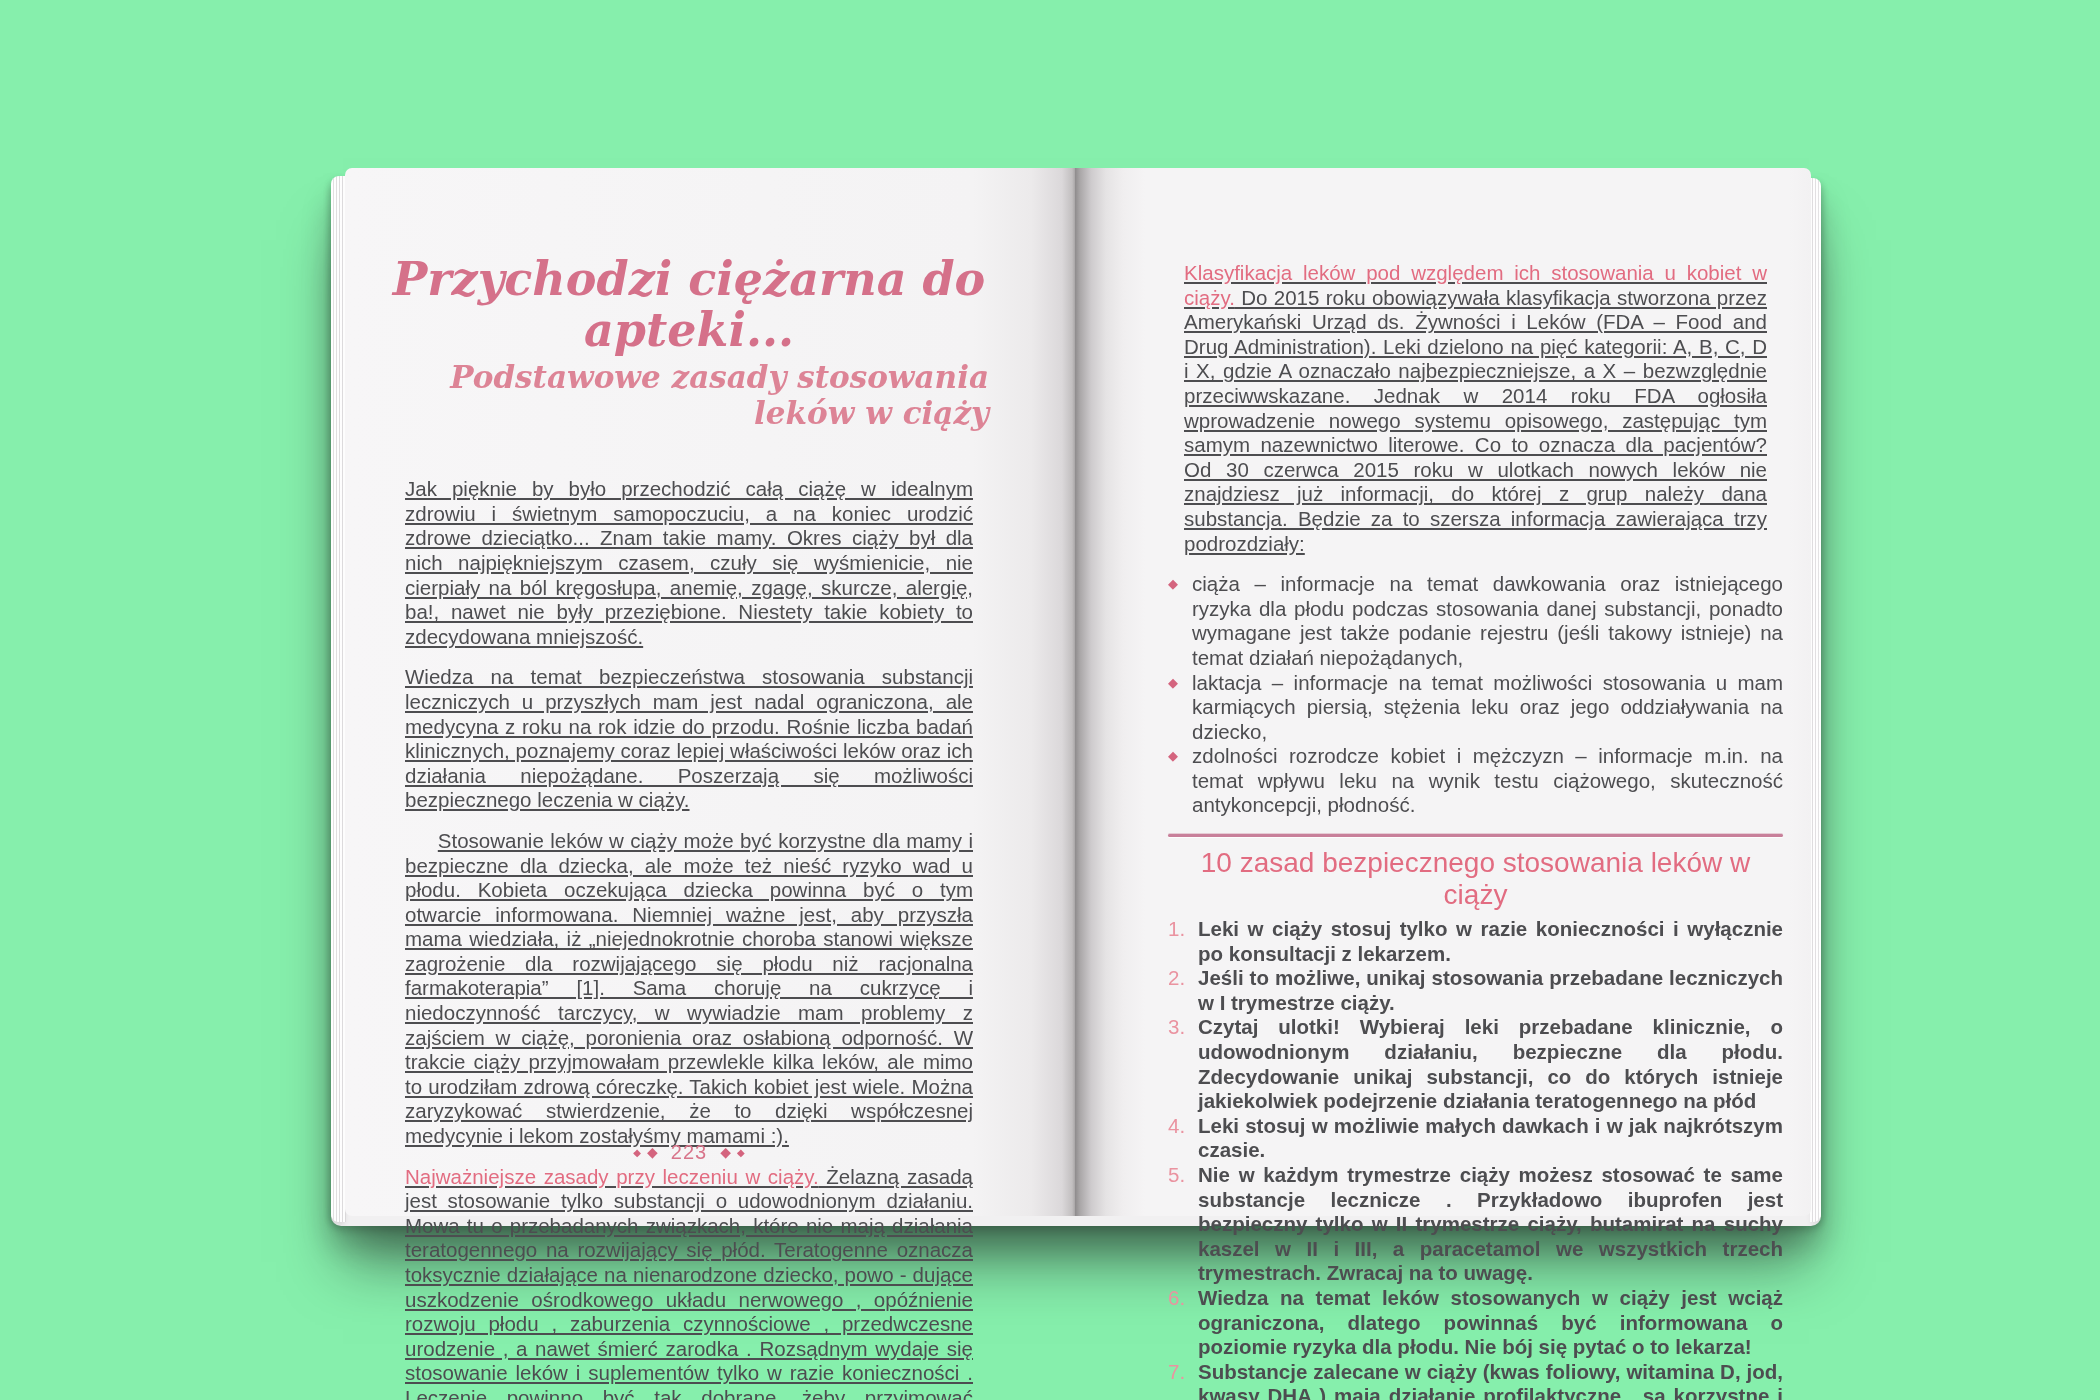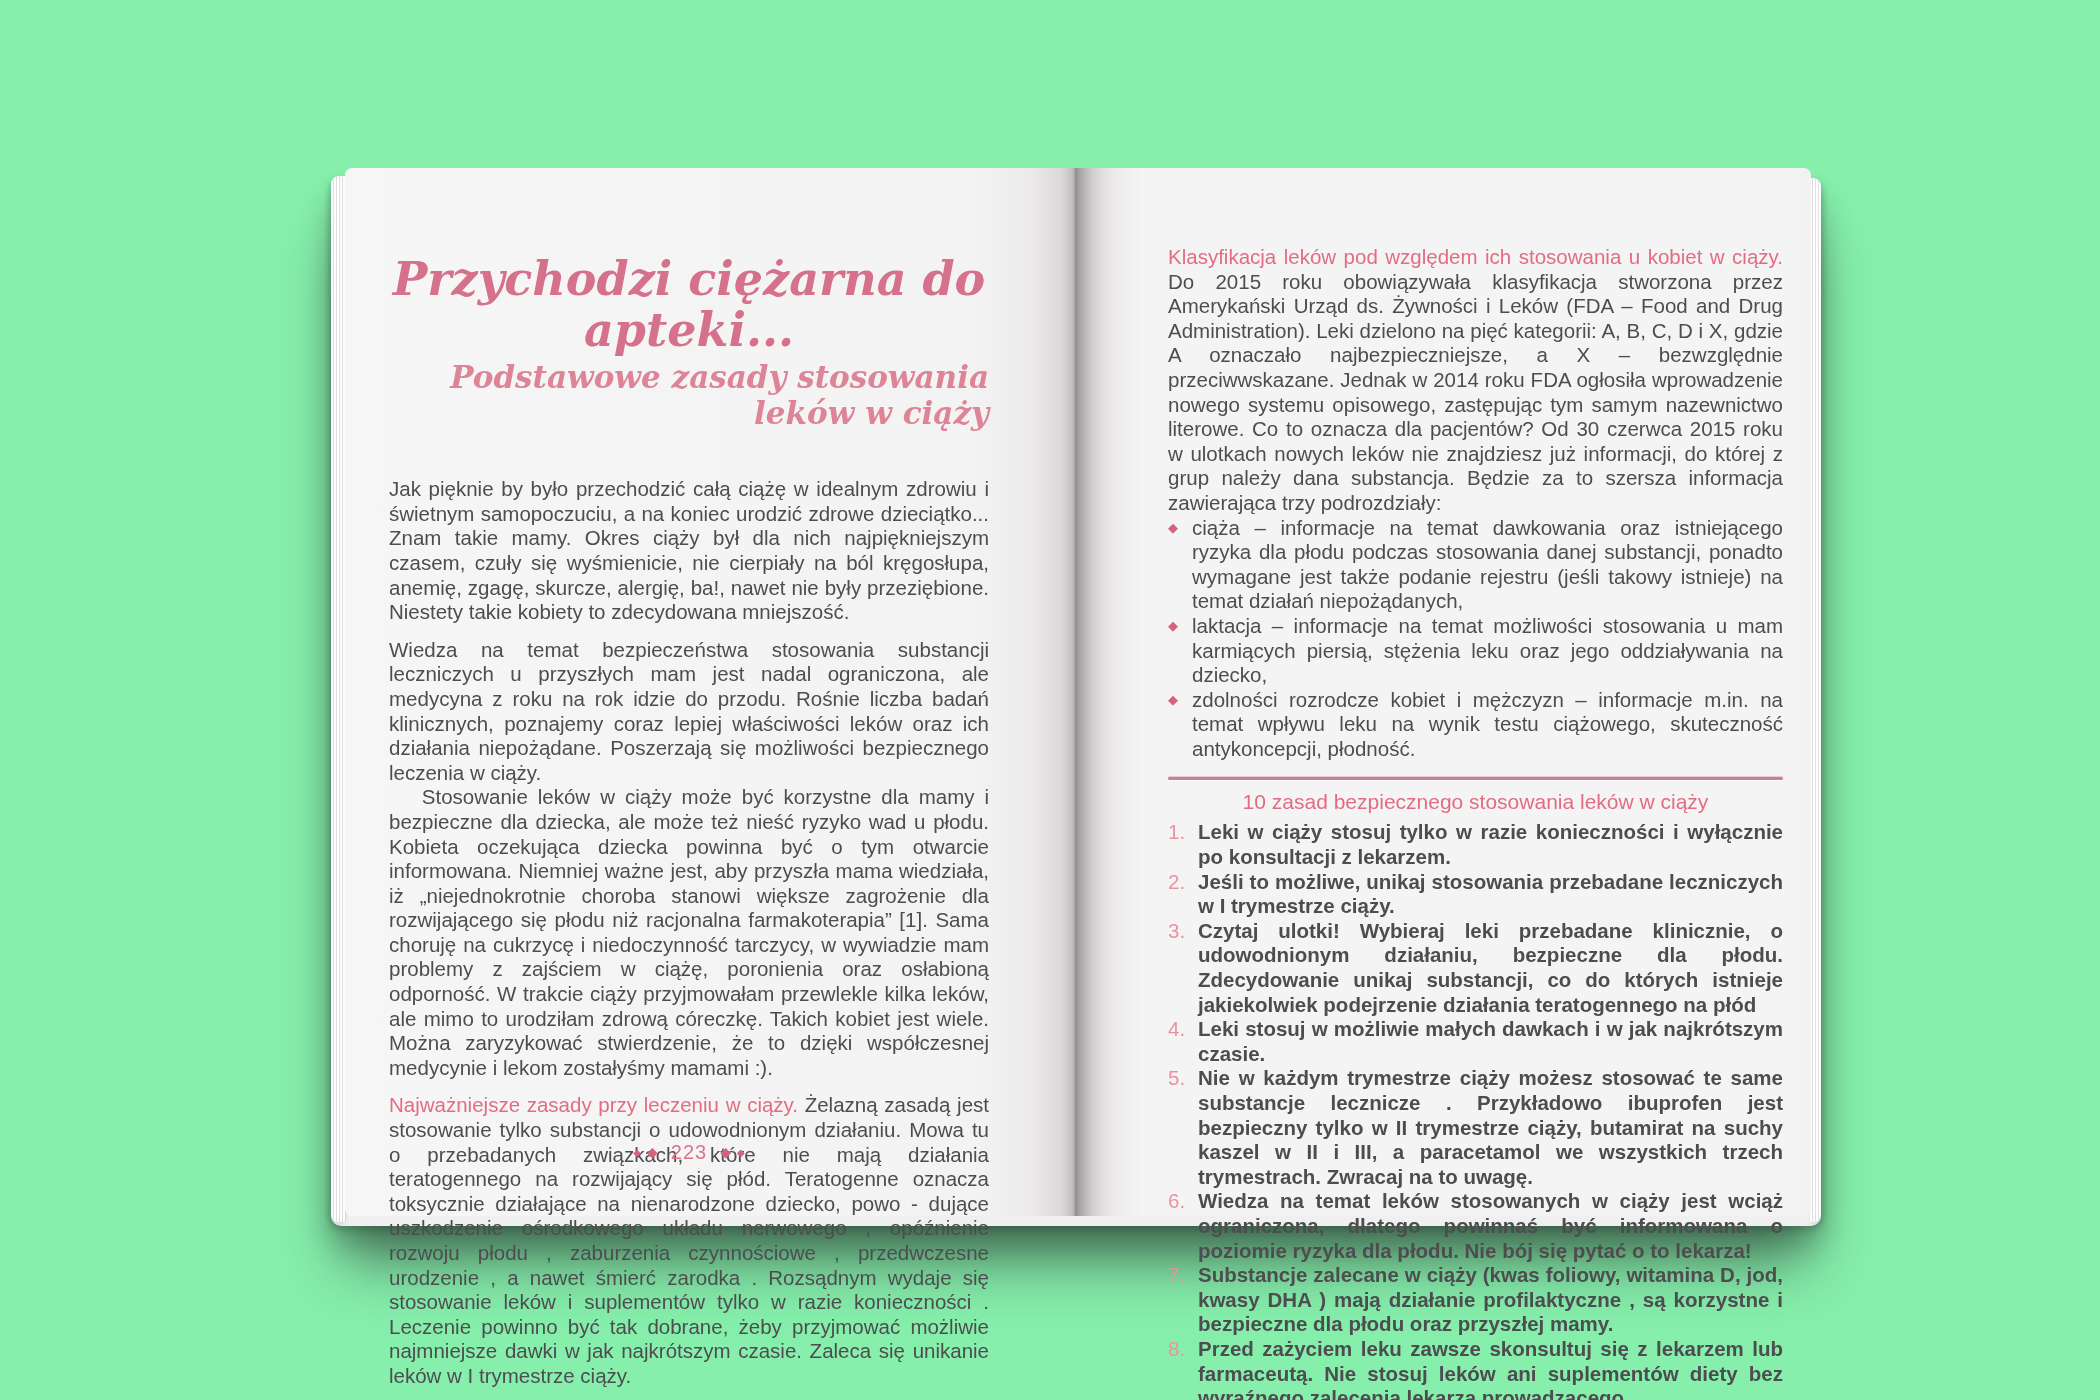--- a/index.html
+++ b/index.html
@@ -108,21 +108,22 @@
     font-style: italic;
     font-size: 31px;
     color: #dd8496;
     text-align: right;
     margin: 0 0 46px 0;
   }
   .body-text {
     font-size: 20.5px;
     line-height: 24.6px;
     text-align: justify;
-    margin: 0;
+    margin: 16px;
+    text-decoration: underline;
   }
   .para { margin-bottom: 13px; }
   .para-indent { text-indent: 1.6em; }
   .lead {
     color: #e26c81;
   }
   .footer {
     position: absolute;
     bottom: 52px;
     left: 0;
@@ -157,21 +158,21 @@
   }
   .divider {
     height: 3px;
     background: #c8809a;
     border-radius: 2px;
     margin: 16px 0 10px 0;
     box-shadow: 0 1px 0 rgba(255,255,255,0.8), 0 -1px 0 rgba(200,128,154,0.35);
   }
   .rules-heading {
     color: #e26c81;
-    font-size: 21px;
+    font-size: 28px;
     text-align: center;
     margin: 0 0 6px 0;
     font-weight: 400;
   }
   .rules-list {
     margin: 0;
     padding: 0;
     list-style: none;
   }
   .rule-item {

